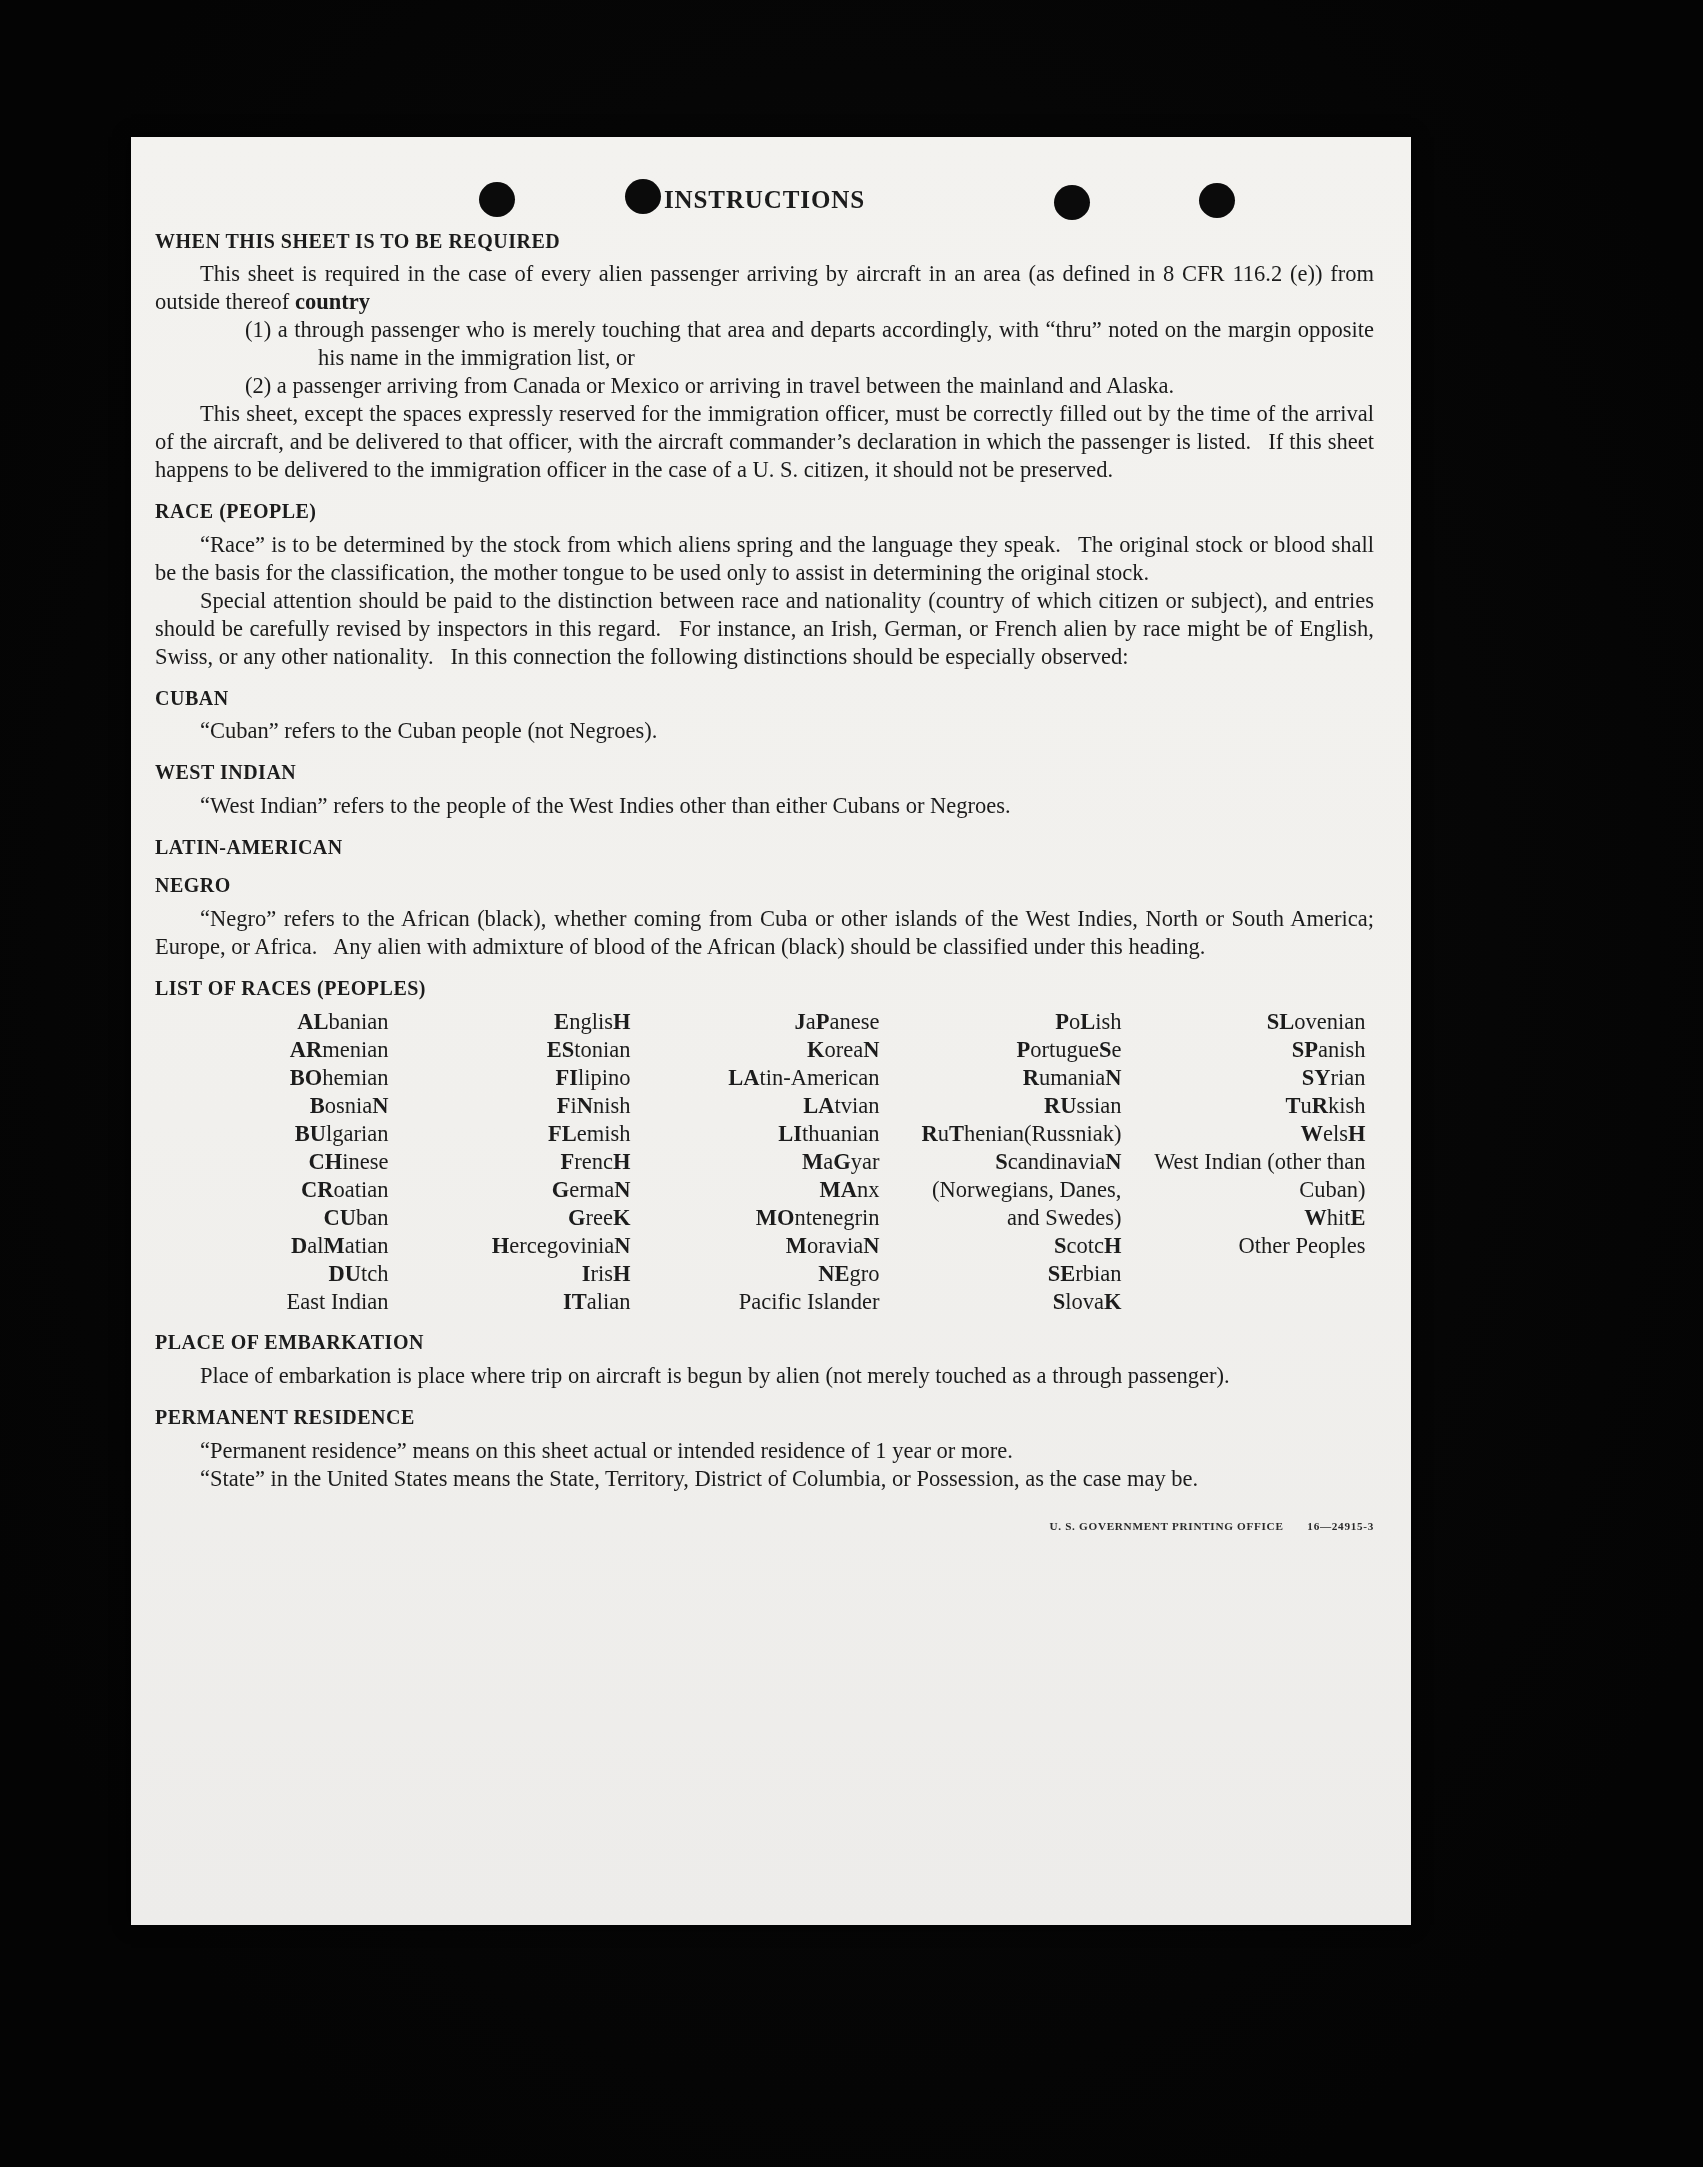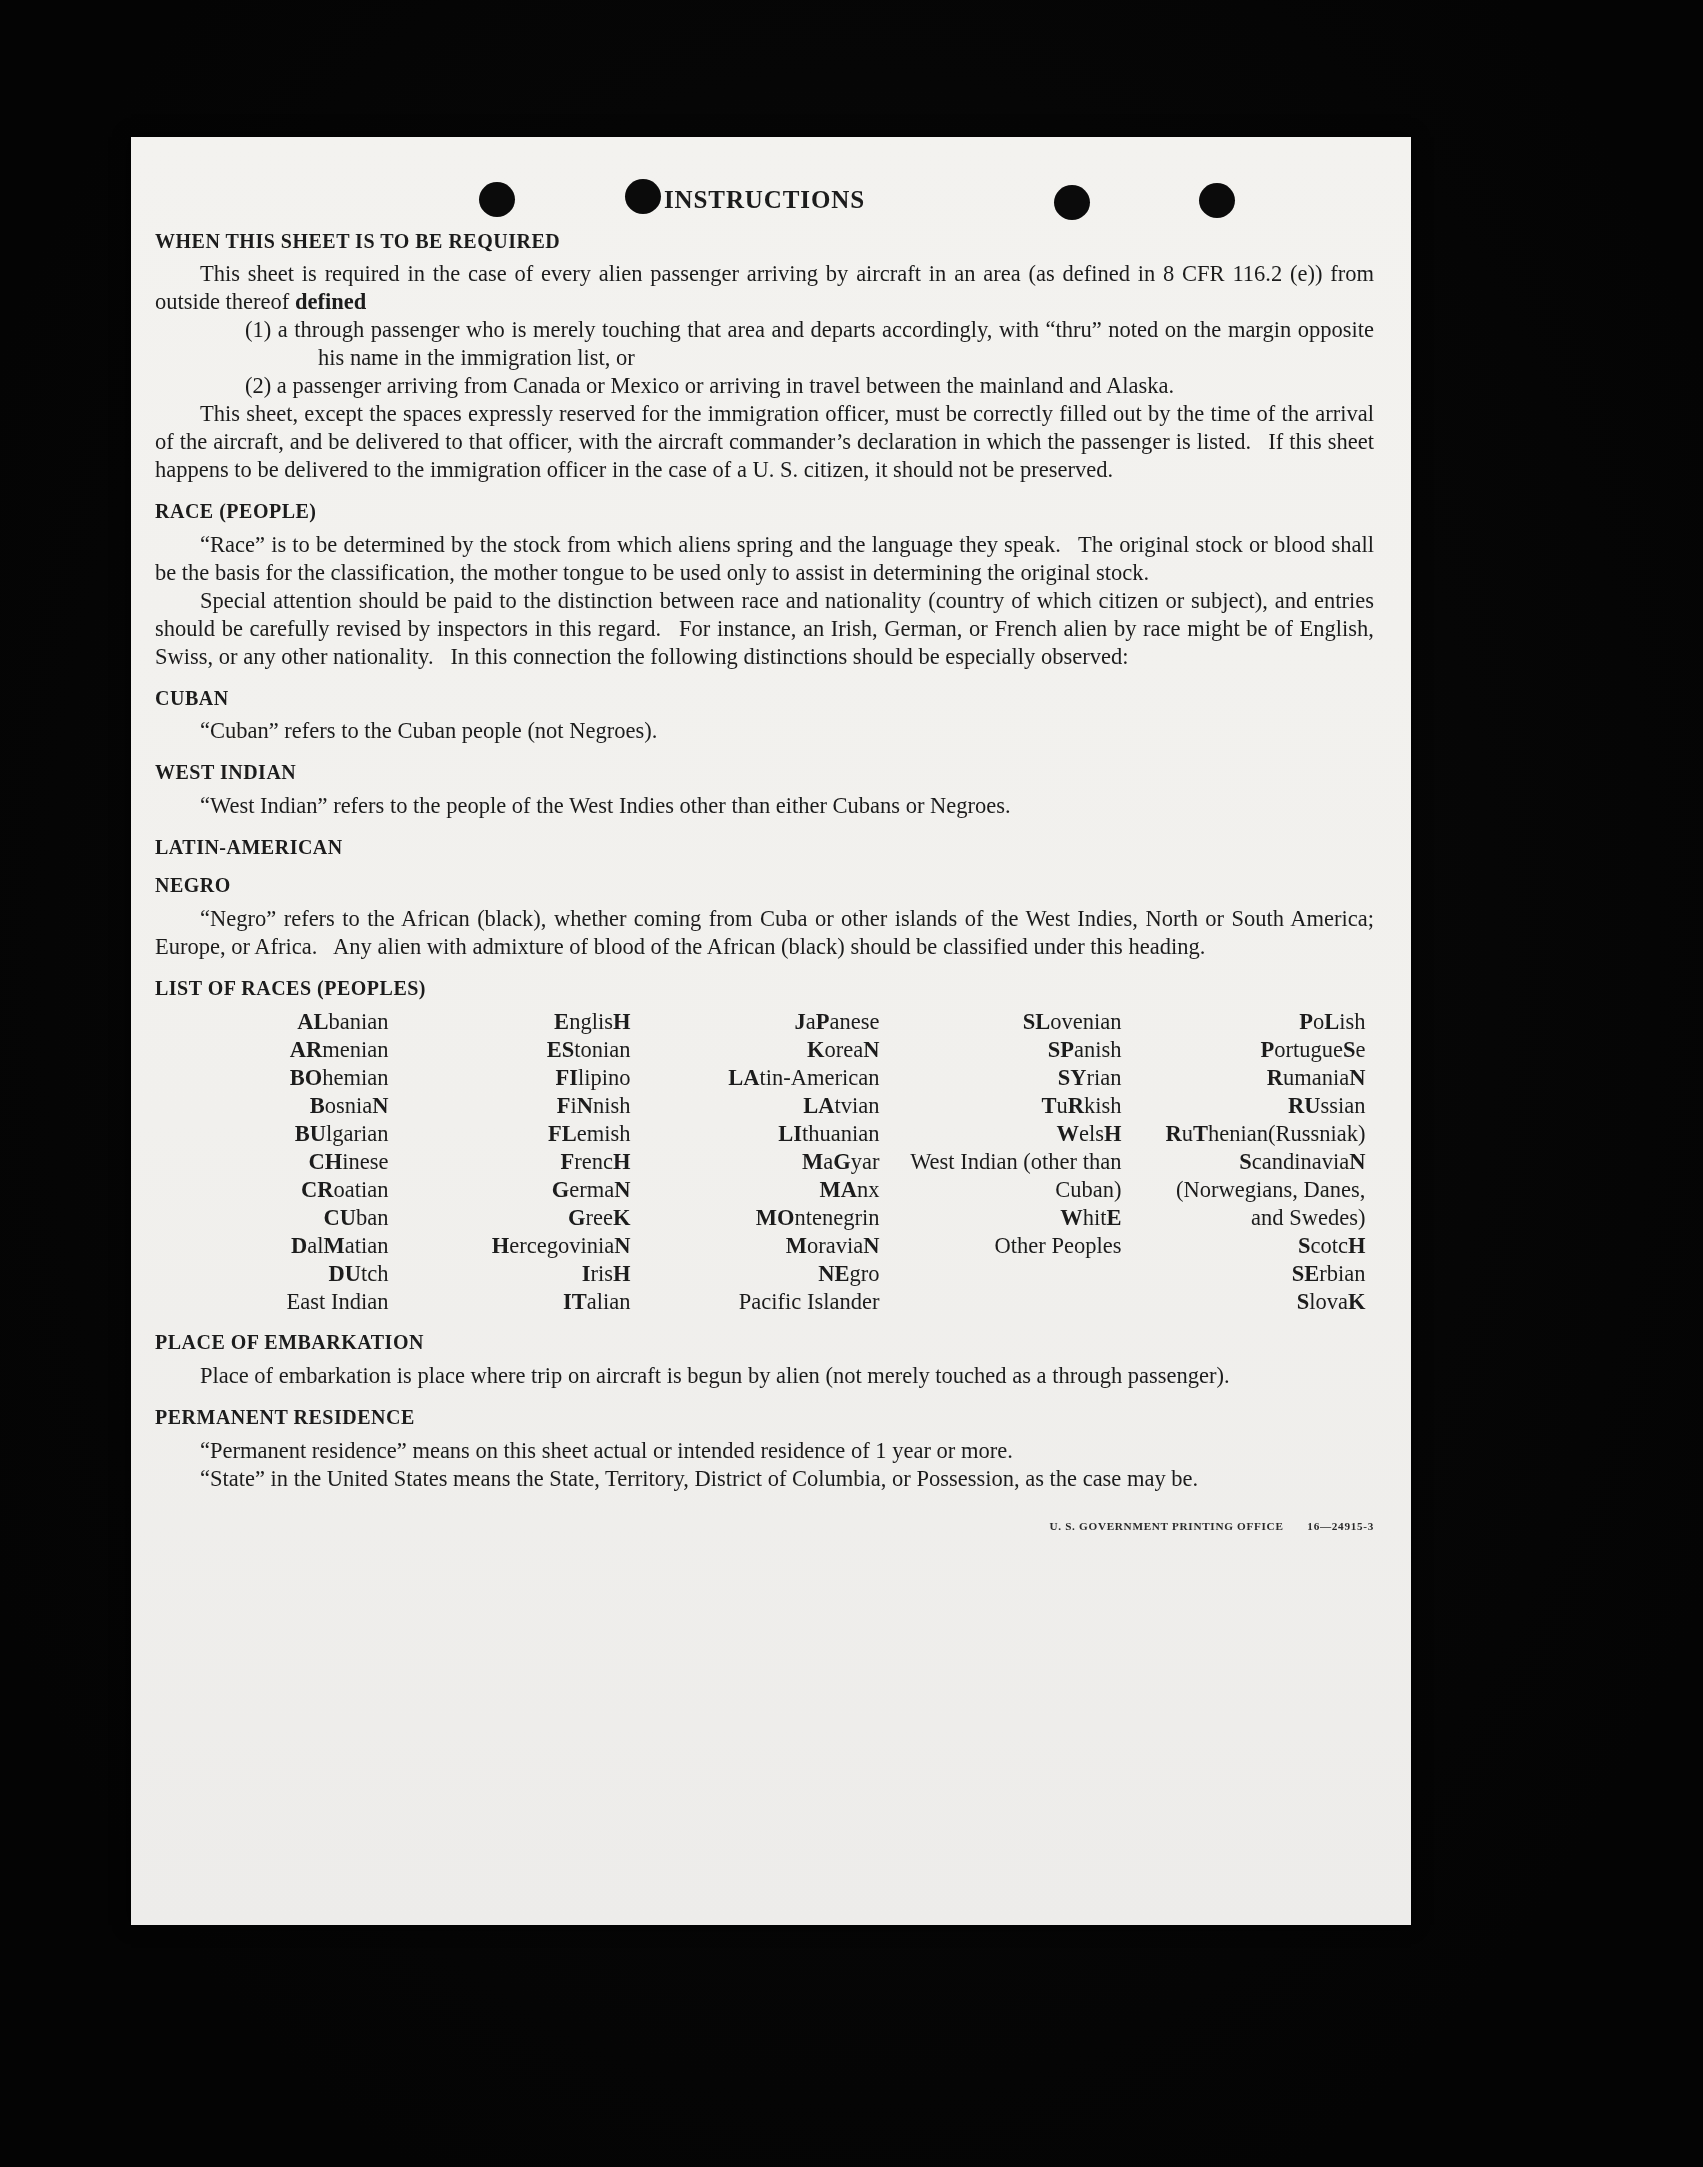--- a/index.html
+++ b/index.html
@@ -110,21 +110,21 @@
     <div class="dot d1"></div>
     <div class="dot d2"></div>
     <div class="dot d3"></div>
     <div class="dot d4"></div>
 
     <div class="content">
 
       <h1 class="title">INSTRUCTIONS</h1>
 
       <h2 class="sec-h">WHEN THIS SHEET IS TO BE REQUIRED</h2>
-      <p class="para">This sheet is required in the case of every alien passenger arriving by aircraft in an area (as defined in 8 CFR 116.2 (e)) from outside thereof <b>defined</b></p>
+      <p class="para">This sheet is required in the case of every alien passenger arriving by aircraft in an area (as defined in 8 CFR 116.2 (e)) from outside thereof <b>country</b></p>
       <p class="para hang">(1)  a through passenger who is merely touching that area and departs accordingly, with “thru” noted on the margin opposite his name in the immigration list, or</p>
       <p class="para hang">(2)  a passenger arriving from Canada or Mexico or arriving in travel between the mainland and Alaska.</p>
 
       <p class="para">This sheet, except the spaces expressly reserved for the immigration officer, must be correctly filled out by the time of the arrival of the aircraft, and be delivered to that officer, with the aircraft commander’s declaration in which the passenger is listed.  If this sheet happens to be delivered to the immigration officer in the case of a U. S. citizen, it should not be preserved.</p>
 
       <h2 class="sec-h">RACE (PEOPLE)</h2>
       <p class="para">“Race” is to be determined by the stock from which aliens spring and the language they speak.  The original stock or blood shall be the basis for the classification, the mother tongue to be used only to assist in determining the original stock.</p>
       <p class="para">Special attention should be paid to the distinction between race and nationality (country of which citizen or subject), and entries should be carefully revised by inspectors in this regard.  For instance, an Irish, German, or French alien by race might be of English, Swiss, or any other nationality.  In this connection the following distinctions should be especially observed:</p>
 
       <h2 class="sec-h">CUBAN</h2>
@@ -173,40 +173,40 @@
             <div class="race-item"><b>LA</b>tvian</div>
             <div class="race-item"><b>LI</b>thuanian</div>
             <div class="race-item"><b>M</b>a<b>G</b>yar</div>
             <div class="race-item"><b>MA</b>nx</div>
             <div class="race-item"><b>MO</b>ntenegrin</div>
             <div class="race-item"><b>M</b>oravia<b>N</b></div>
             <div class="race-item"><b>NE</b>gro</div>
             <div class="race-item">Pacific Islander</div>
           </div>
           <div class="race-col">
-            <div class="race-item"><b>SL</b>ovenian</div>
-            <div class="race-item"><b>SP</b>anish</div>
-            <div class="race-item"><b>SY</b>rian</div>
-            <div class="race-item"><b>T</b>u<b>R</b>kish</div>
-            <div class="race-item"><b>W</b>els<b>H</b></div>
-            <div class="race-item">West Indian (other than Cuban)</div>
-            <div class="race-item"><b>W</b>hit<b>E</b></div>
-            <div class="race-item">Other Peoples</div>
-          </div>
-          <div class="race-col">
             <div class="race-item"><b>P</b>o<b>L</b>ish</div>
             <div class="race-item"><b>P</b>ortugue<b>S</b>e</div>
             <div class="race-item"><b>R</b>umania<b>N</b></div>
             <div class="race-item"><b>RU</b>ssian</div>
             <div class="race-item"><b>R</b>u<b>T</b>henian(Russniak)</div>
             <div class="race-item"><b>S</b>candinavia<b>N</b> (Norwegians, Danes, and Swedes)</div>
             <div class="race-item"><b>S</b>cotc<b>H</b></div>
             <div class="race-item"><b>SE</b>rbian</div>
             <div class="race-item"><b>S</b>lova<b>K</b></div>
           </div>
+          <div class="race-col">
+            <div class="race-item"><b>SL</b>ovenian</div>
+            <div class="race-item"><b>SP</b>anish</div>
+            <div class="race-item"><b>SY</b>rian</div>
+            <div class="race-item"><b>T</b>u<b>R</b>kish</div>
+            <div class="race-item"><b>W</b>els<b>H</b></div>
+            <div class="race-item">West Indian (other than Cuban)</div>
+            <div class="race-item"><b>W</b>hit<b>E</b></div>
+            <div class="race-item">Other Peoples</div>
+          </div>
         </div>
 
       <h2 class="sec-h">PLACE OF EMBARKATION</h2>
       <p class="para">Place of embarkation is place where trip on aircraft is begun by alien (not merely touched as a through passenger).</p>
 
       <h2 class="sec-h">PERMANENT RESIDENCE</h2>
       <p class="para">“Permanent residence” means on this sheet actual or intended residence of 1 year or more.</p>
 
       <p class="para">“State” in the United States means the State, Territory, District of Columbia, or Possession, as the case may be.</p>
 

